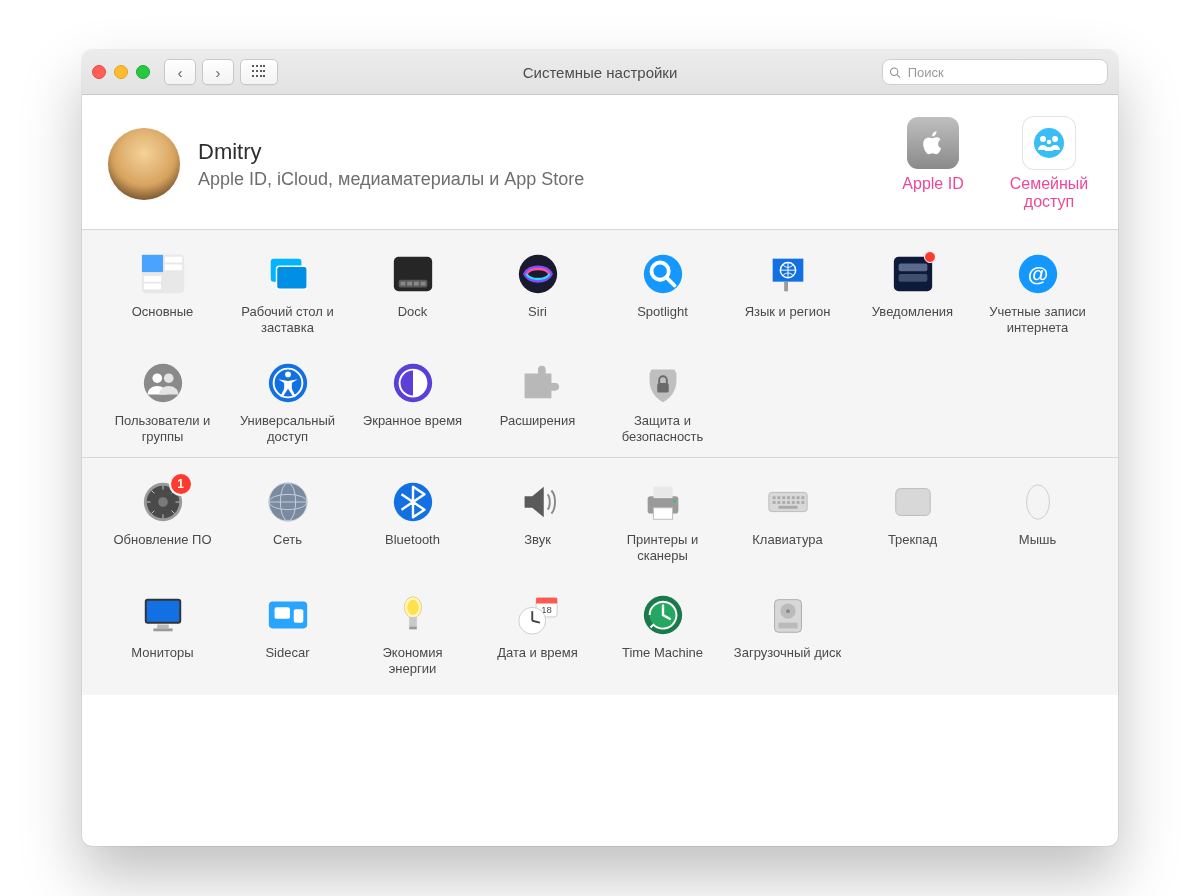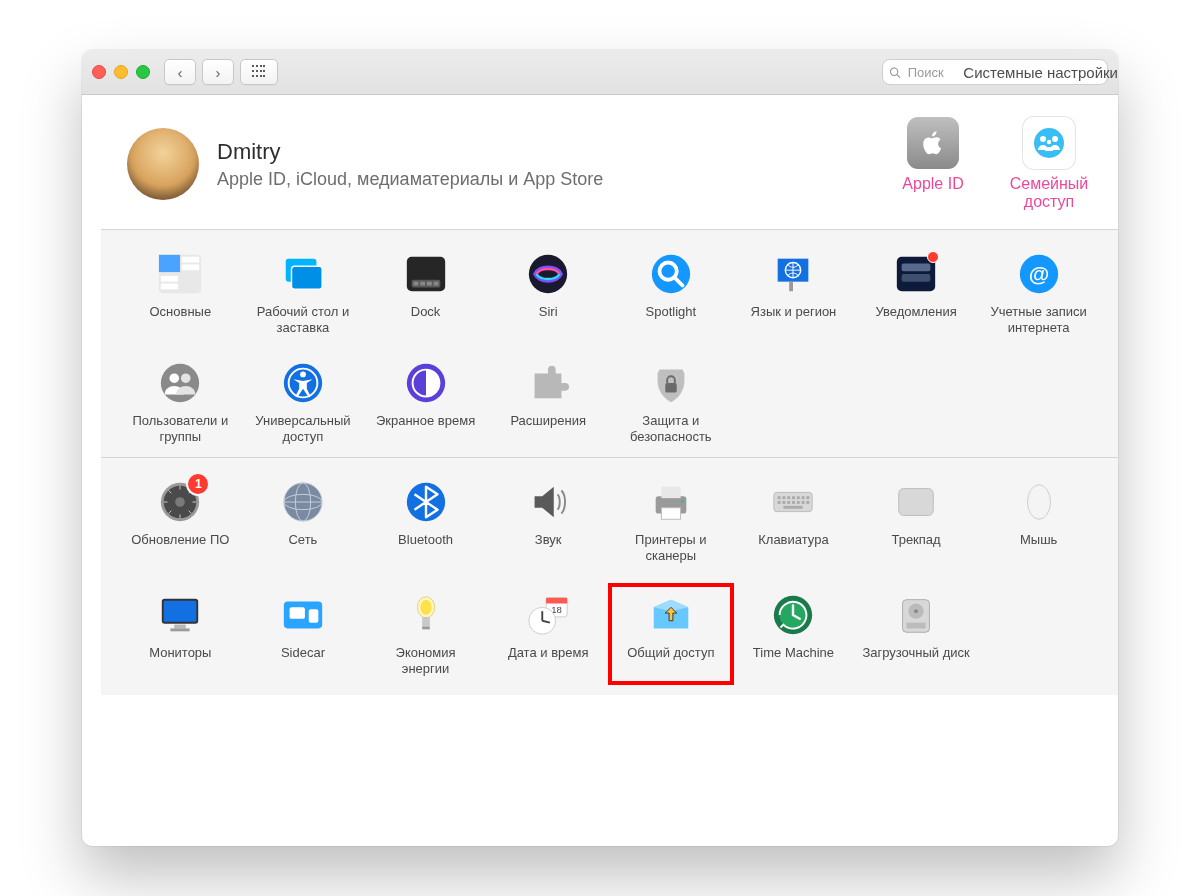--- a/index.html
+++ b/index.html
@@ -14,29 +14,29 @@
 .yellow{background:#ffbd2e;border:1px solid #e1a327;}
 .green{background:#28c940;border:1px solid #20a933;}
 .nav-group{display:flex;gap:6px;}
 .toolbar-btn{height:24px;border:1px solid #c7c7c7;border-radius:5px;background:linear-gradient(#fff,#f3f3f3);
   display:flex;align-items:center;justify-content:center;box-shadow:0 1px 0 rgba(0,0,0,0.03);}
 .nav-btn{width:30px;}
 .grid-btn{width:36px;}
 .chev{font-size:15px;color:#606060;}
 .gridglyph{width:14px;height:14px;display:grid;grid-template-columns:repeat(4,1fr);grid-template-rows:repeat(3,1fr);gap:1px;}
 .gridglyph span{background:#5a5a5a;width:2px;height:2px;}
-.window-title{position:absolute;left:0;right:0;text-align:right;font-size:15px;color:#4d4d4d;pointer-events:none;}
+.window-title{position:absolute;left:0;right:0;text-align:center;font-size:15px;color:#4d4d4d;pointer-events:none;}
 .search-wrap{margin-left:auto;}
 .search{height:24px;width:212px;border:1px solid #cfcfcf;border-radius:8px;background:#fff;
   display:flex;align-items:center;padding:0 6px;gap:5px;}
 .search svg{width:13px;height:13px;color:#8e8e8e;}
 .search input{border:0;outline:0;font-size:13px;color:#444;width:100%;background:transparent;}
 .search input::placeholder{color:#9a9a9a;}
 
-.body{background:#f5f5f5;margin-left:19px;}
+.body{background:#f5f5f5;}
 .section{border-bottom:1px solid #d6d6d6;}
 .account-row{display:flex;align-items:center;padding:22px 26px 18px;background:#fff;}
 .avatar{width:72px;height:72px;border-radius:50%;background:radial-gradient(circle at 50% 35%,#f3d29a,#d8a35e 55%,#5a3b24 100%);
   box-shadow:inset 0 -6px 10px rgba(0,0,0,0.15);margin-right:18px;}
 .acct-name{font-size:22px;color:#2e2e2e;}
 .acct-sub{font-size:18px;color:#6e6e6e;margin-top:4px;}
 .account-right{margin-left:auto;display:flex;gap:30px;}
 .top-item{width:86px;text-align:center;font-size:16px;color:#ec4899;}
 .top-item .ic{width:52px;height:52px;margin:0 auto 6px;border-radius:11px;display:flex;align-items:center;justify-content:center;}
 
@@ -425,30 +425,20 @@
                 <rect x="22" y="6" width="22" height="20" rx="3" fill="#fff" stroke="#ccc"></rect>
                 <rect x="22" y="6" width="22" height="6" fill="#ff5a52"></rect>
                 <text x="33" y="22" text-anchor="middle" font-size="10" fill="#444">18</text>
                 <circle cx="18" cy="30" r="14" fill="#fff" stroke="#ccc"></circle>
                 <line x1="18" y1="30" x2="18" y2="20" stroke="#444" stroke-width="2"></line>
                 <line x1="18" y1="30" x2="26" y2="32" stroke="#444" stroke-width="2"></line>
               </svg>
             </div>
         <div class="lbl">Дата и время</div>
       </div>
-      <div class="cell highlight">
-        <div class="ic">
-              <svg viewBox="0 0 48 48" width="46" height="46">
-                <path d="M6 16l18-8 18 8v22H6z" fill="#66c8ff"></path>
-                <path d="M6 16l18-8 18 8-18 4z" fill="#9ddcff"></path>
-                <polygon points="24,16 30,22 26,22 26,30 22,30 22,22 18,22" fill="#ffc23a" stroke="#333" stroke-width="1"></polygon>
-              </svg>
-            </div>
-        <div class="lbl">Общий доступ</div>
-      </div>
       <div class="cell">
         <div class="ic">
               <svg viewBox="0 0 48 48" width="46" height="46">
                 <circle cx="24" cy="24" r="20" fill="#1b7a4a"></circle>
                 <circle cx="24" cy="24" r="14" fill="#25a762"></circle>
                 <path d="M24 14v10l7 4" fill="none" stroke="#fff" stroke-width="2.5" stroke-linecap="round"></path>
                 <path d="M10 24a14 14 0 1 1 4 10l-3 3" fill="none" stroke="#fff" stroke-width="2"></path>
               </svg>
             </div>
         <div class="lbl">Time Machine</div>

